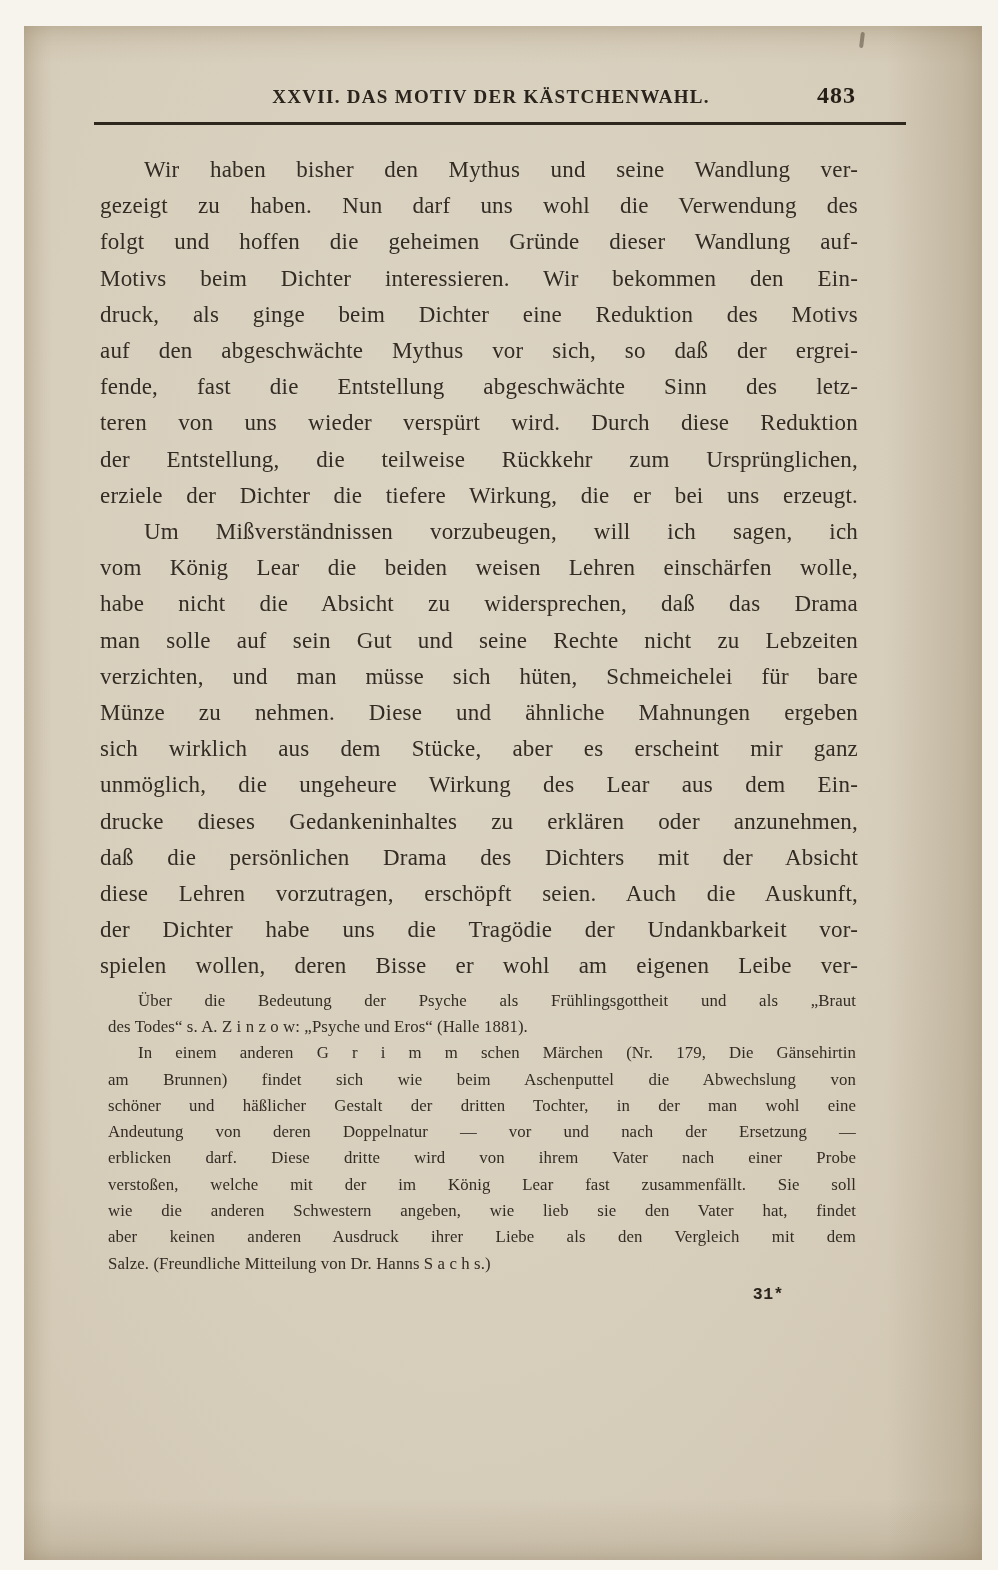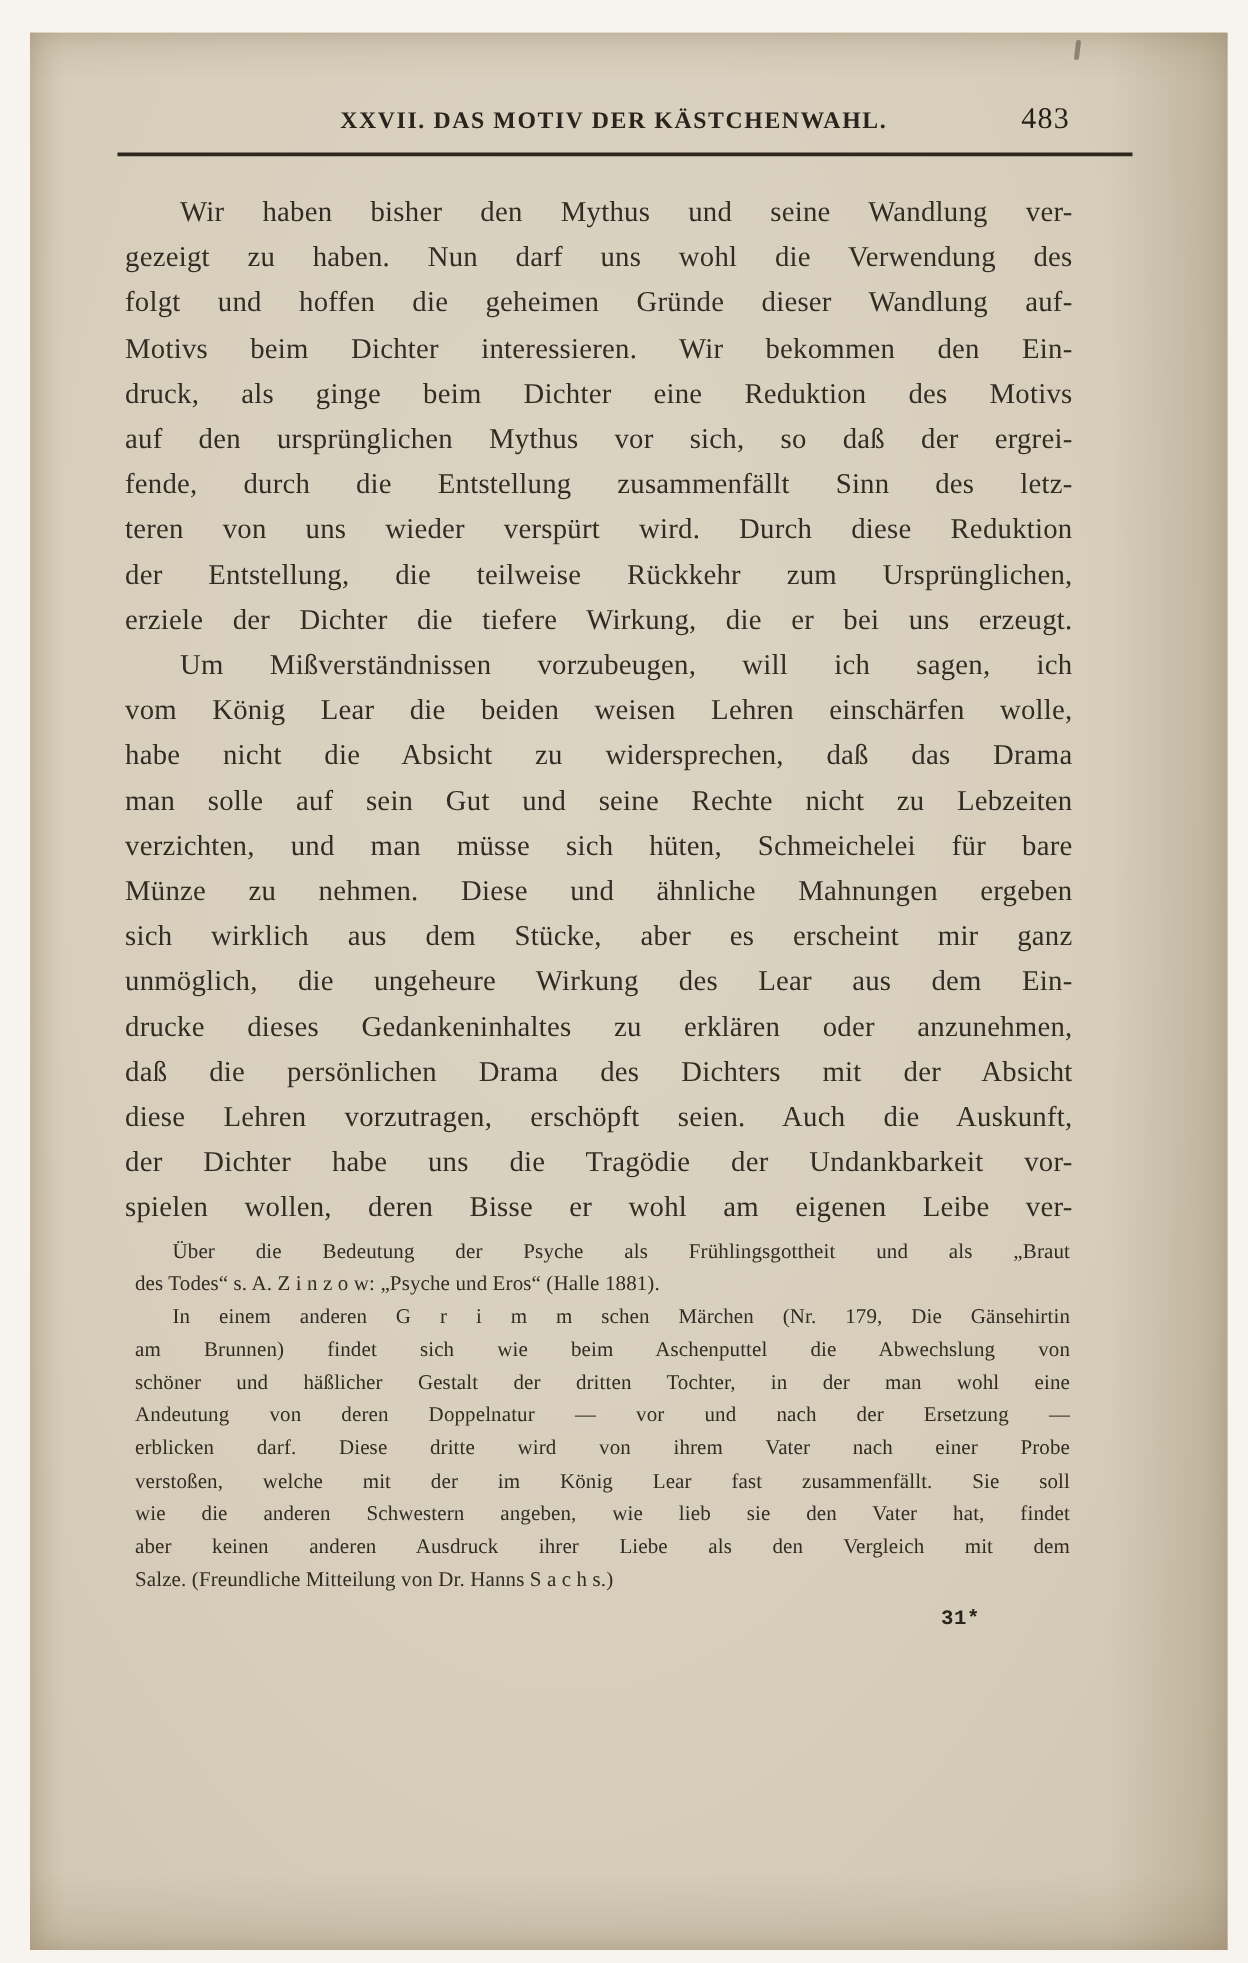--- a/index.html
+++ b/index.html
@@ -27,21 +27,21 @@
   }
   .header{position:relative;height:36px;}
   .title{
     position:absolute;left:50%;top:2px;transform:translateX(-50%);
     font-weight:bold;font-size:19px;letter-spacing:1.3px;white-space:nowrap;
     color:#2a241c;
     margin-left:12px;
   }
   .pagenum{
     position:absolute;right:2px;top:-2px;
-    font-weight:normal;font-size:24px;letter-spacing:1px;color:#261f17;
+    font-weight:bold;font-size:24px;letter-spacing:1px;color:#261f17;
   }
   .rule{
     margin:2px 0 0 -6px;width:812px;height:0;
     border-top:3px solid #2e271d;
   }
   .body-text{margin-top:27px;font-size:23px;line-height:36.2px;letter-spacing:0.2px;}
   .para{margin:0;}
   .line{text-align:justify;text-align-last:justify;white-space:normal;}
   .para .line.first{text-indent:44px;}
   .footnotes{margin-top:3px;padding-left:8px;width:748px;font-size:16.8px;line-height:26.3px;letter-spacing:0.1px;}
@@ -68,22 +68,22 @@
 
     <div class="rule"></div>
 
     <div class="body-text">
       <div class="para">
           <div class="line first">Wir haben bisher den Mythus und seine Wandlung ver-</div>
           <div class="line">gezeigt zu haben. Nun darf uns wohl die Verwendung des</div>
           <div class="line">folgt und hoffen die geheimen Gründe dieser Wandlung auf-</div>
           <div class="line">Motivs beim Dichter interessieren. Wir bekommen den Ein-</div>
           <div class="line">druck, als ginge beim Dichter eine Reduktion des Motivs</div>
-          <div class="line">auf den ursprünglichen Mythus vor sich, so daß der ergrei-</div>
-          <div class="line">fende, durch die Entstellung zusammenfällt Sinn des letz-</div>
+          <div class="line">auf den abgeschwächte Mythus vor sich, so daß der ergrei-</div>
+          <div class="line">fende, fast die Entstellung abgeschwächte Sinn des letz-</div>
           <div class="line">teren von uns wieder verspürt wird. Durch diese Reduktion</div>
           <div class="line">der Entstellung, die teilweise Rückkehr zum Ursprünglichen,</div>
           <div class="line last">erziele der Dichter die tiefere Wirkung, die er bei uns erzeugt.</div>
         </div>
       <div class="para">
           <div class="line first">Um Mißverständnissen vorzubeugen, will ich sagen, ich</div>
           <div class="line">vom König Lear die beiden weisen Lehren einschärfen wolle,</div>
           <div class="line">habe nicht die Absicht zu widersprechen, daß das Drama</div>
           <div class="line">man solle auf sein Gut und seine Rechte nicht zu Lebzeiten</div>
           <div class="line">verzichten, und man müsse sich hüten, Schmeichelei für bare</div>

